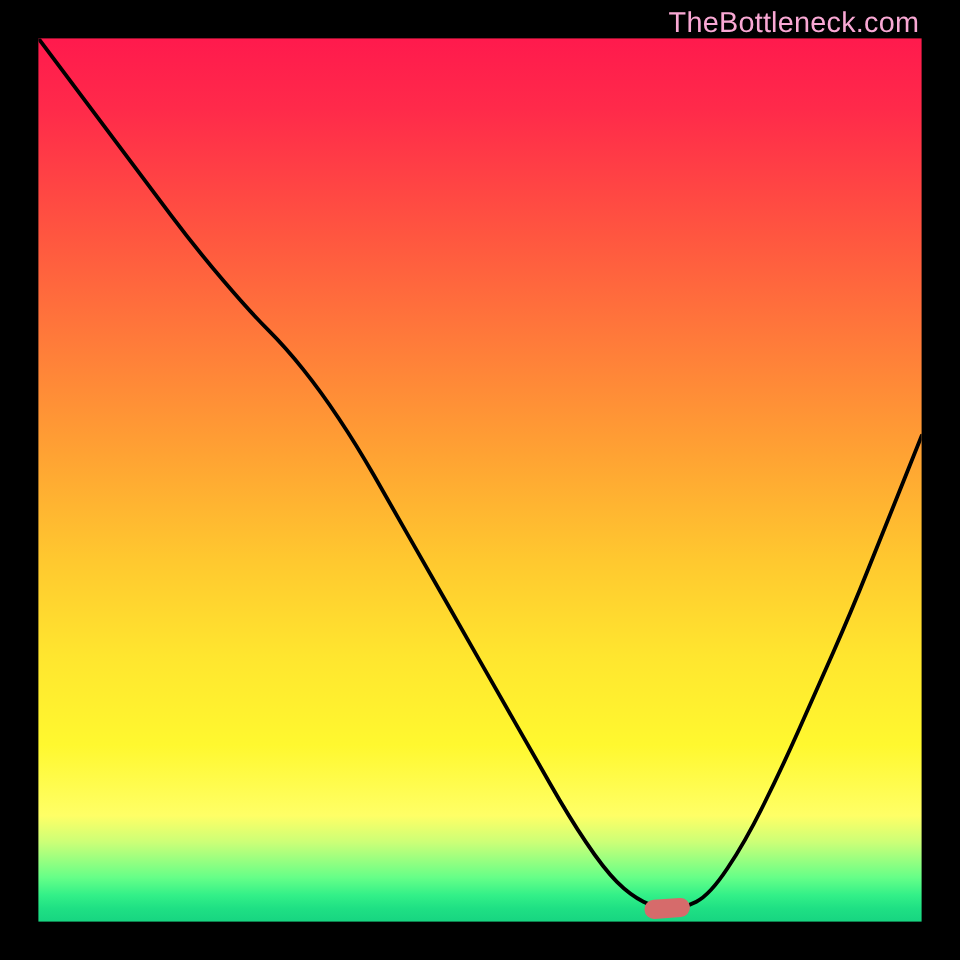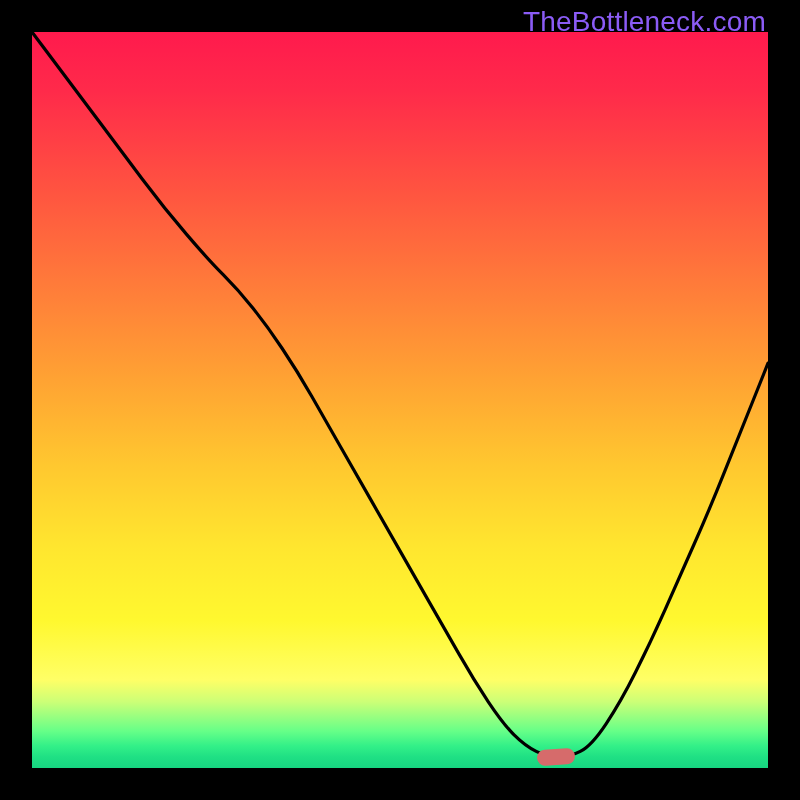--- a/index.html
+++ b/index.html
@@ -40,23 +40,23 @@
       #66ff88 95%,
       #33f088 97%,
       #1fe084 98.5%,
       #17d581 100%
     );
   }
   .watermark {
     position: absolute;
     top: 6px;
     right: 34px;
-    font-size: 28px;
+    font-size: 24px;
     font-weight: 500;
-    color: #8b5cf6;
+    color: #f9a8d4;
     letter-spacing: 0.2px;
     user-select: none;
   }
   svg.curve {
     position: absolute;
     top: 0;
     left: 0;
     width: 736px;
     height: 736px;
   }

